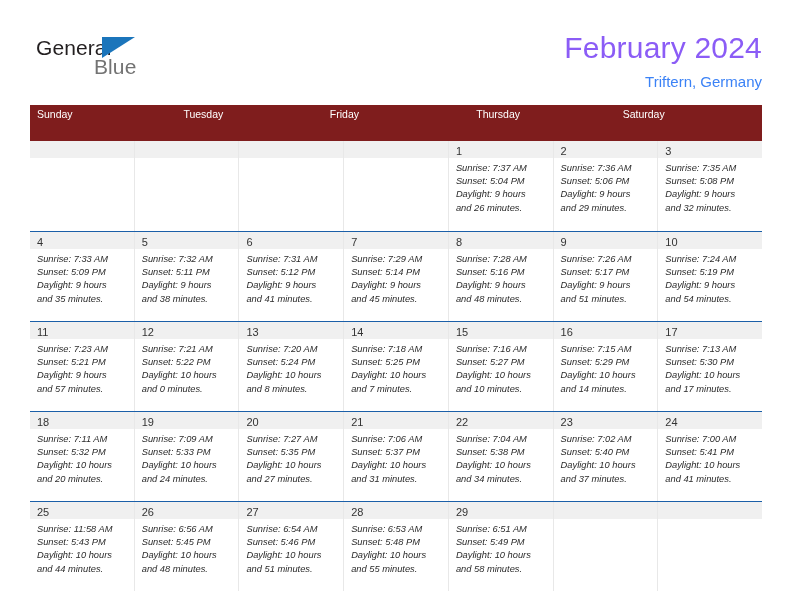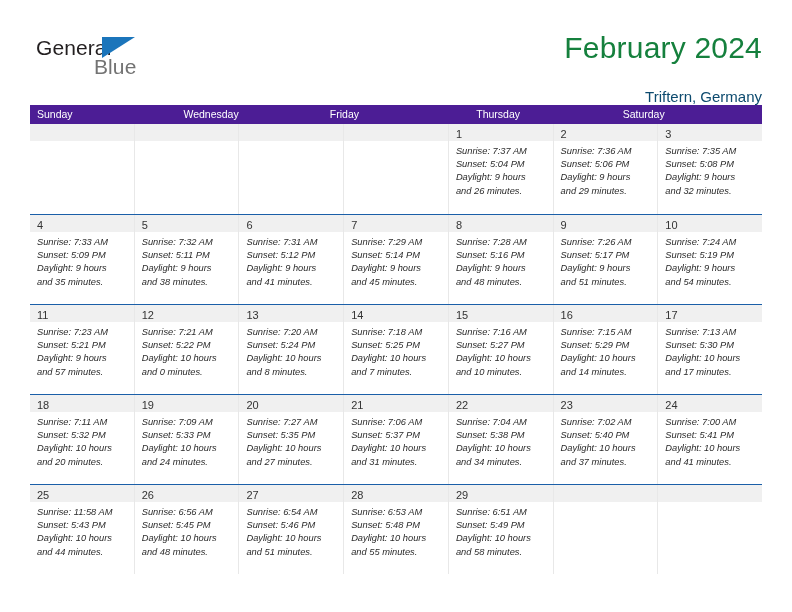--- a/index.html
+++ b/index.html
@@ -66,45 +66,45 @@
 
   .title-block {
     position: absolute;
     right: 0;
     top: 0;
     text-align: right;
   }
   .cal-title {
     font-size: 30px;
     font-weight: normal;
-    color: #15803d;
+    color: #8b5cf6;
     line-height: 36px;
     letter-spacing: 0.2px;
   }
   .cal-subtitle {
     font-size: 15px;
     font-weight: normal;
-    color: #0c4a6e;
+    color: #3b82f6;
     line-height: 22px;
-    margin-top: 20px;
+    margin-top: 5px;
   }
 
   
   .calendar {
     position: absolute;
     left: 30px;
     top: 105px;
     width: 732px;
   }
 
   .weekdays {
     display: flex;
     width: 100%;
-    background: #4c1d95;
-    height: 19px;
+    background: #7f1d1d;
+    height: 36px;
   }
   .weekday {
     flex: 1 1 0;
     color: #ffffff;
     font-size: 10.5px;
     line-height: 19px;
     padding-left: 7px;
     white-space: nowrap;
     overflow: hidden;
   }
@@ -163,21 +163,21 @@
     <div class="title-block">
       <div class="cal-title">February 2024</div>
       <div class="cal-subtitle">Triftern, Germany</div>
     </div>
 
   </div>
 
   <div class="calendar">
     <div class="weekdays">
       <div class="weekday">Sunday</div>
-      <div class="weekday">Wednesday</div>
+      <div class="weekday">Tuesday</div>
       <div class="weekday">Friday</div>
       <div class="weekday">Thursday</div>
       <div class="weekday">Saturday</div>
     </div>
     <div id="weeks-container">
         <div class="week">
           <div class="daycell">
             <div class="daynum-band"><span class="daynum"></span></div>
             <div class="dayinfo">
               <div></div>

